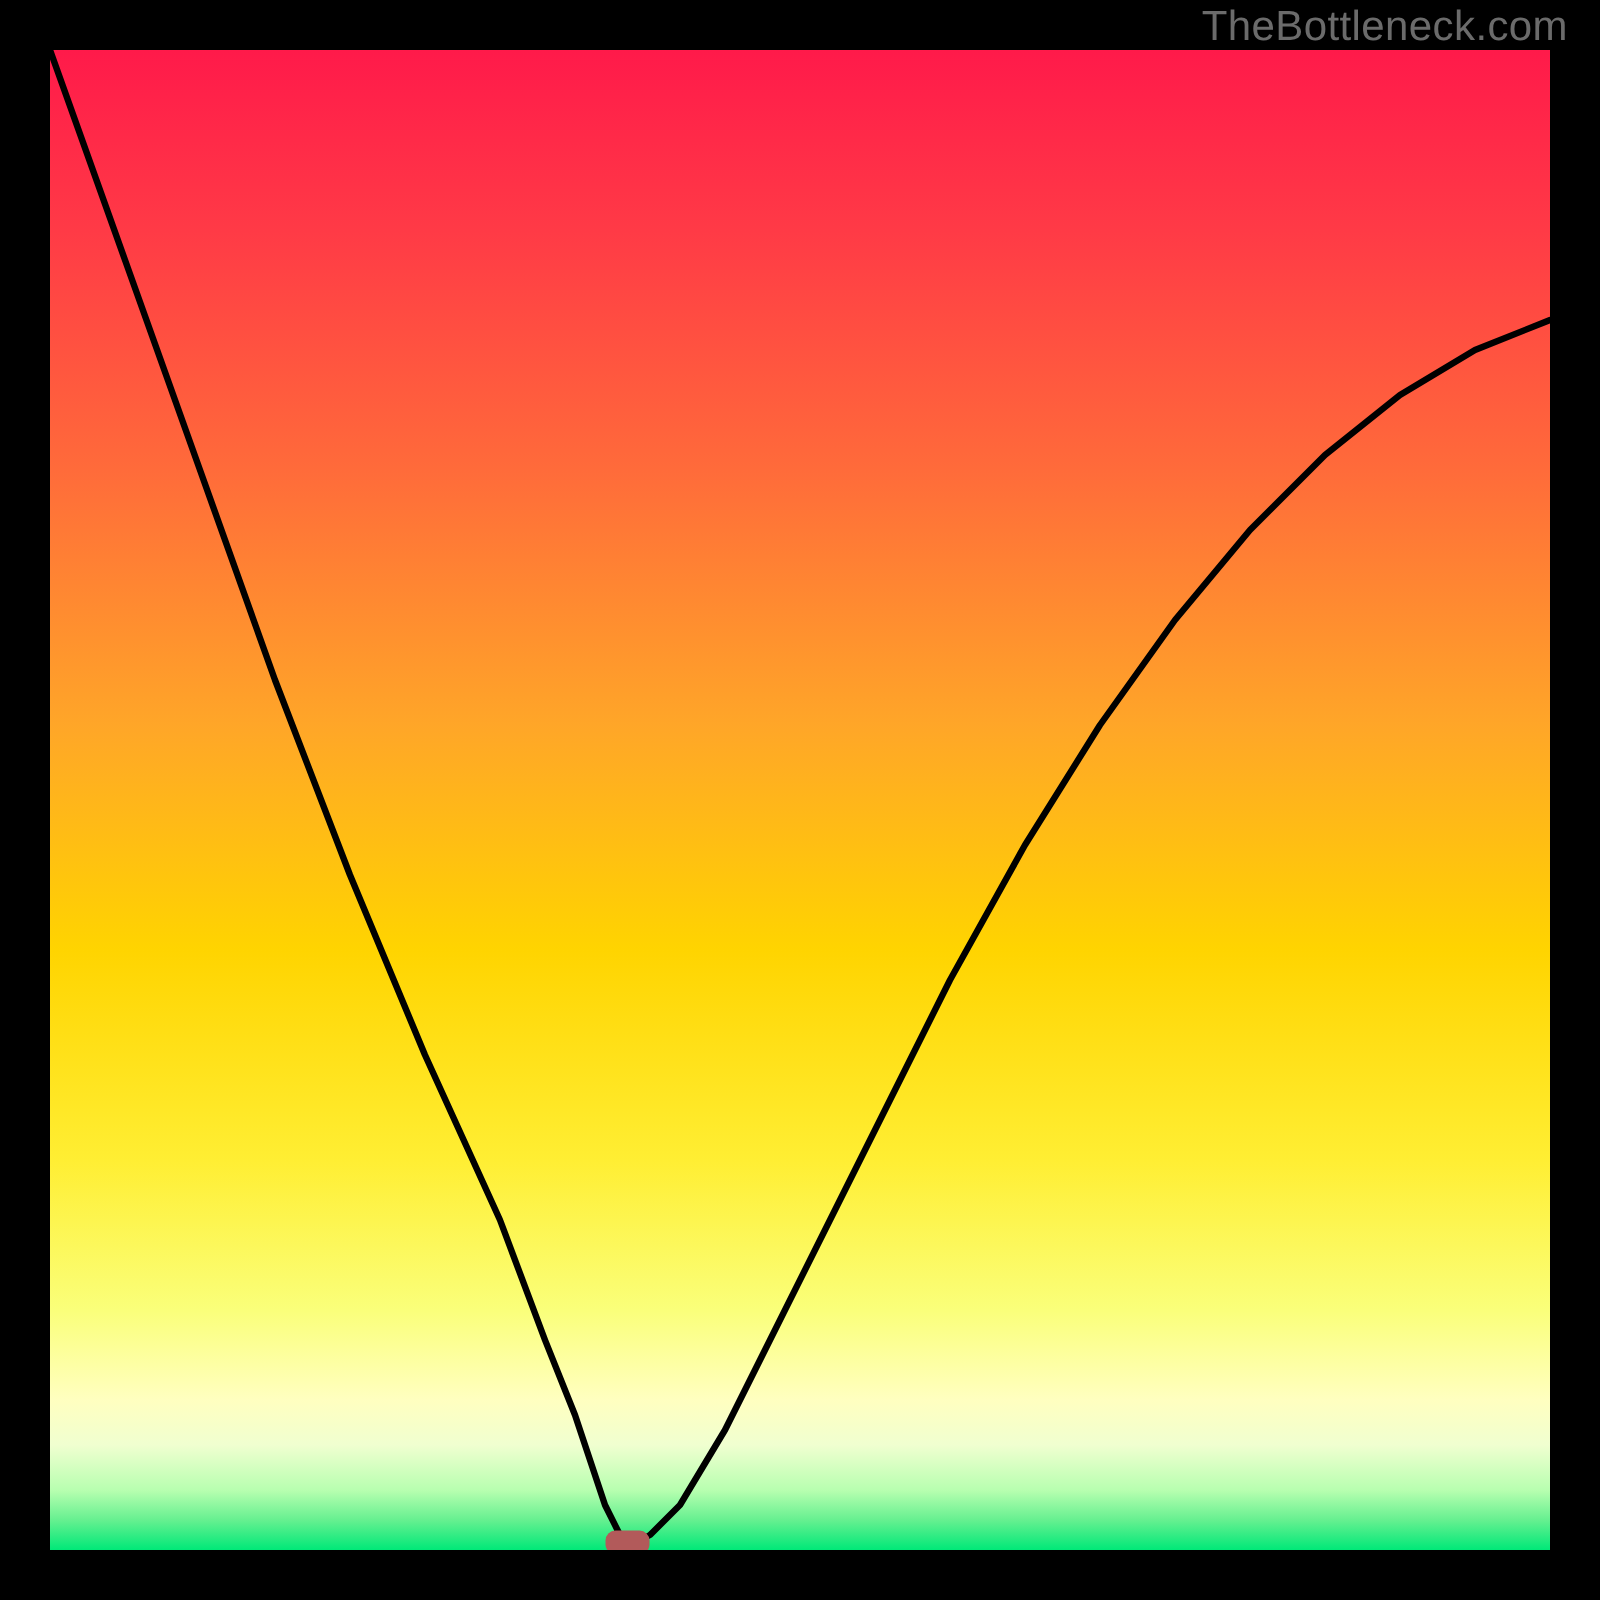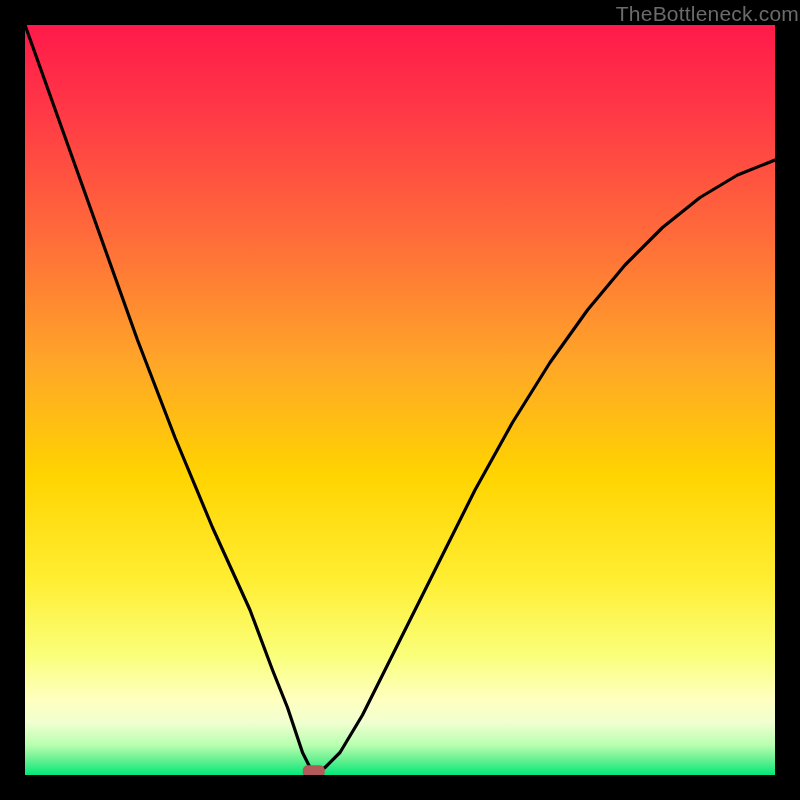--- a/index.html
+++ b/index.html
@@ -28,21 +28,21 @@
     overflow: hidden;
   }
   .plot-area svg {
     display: block;
     width: 100%;
     height: 100%;
   }
   .watermark {
     position: absolute;
     top: 2px;
-    right: 1px;
+    right: 16px;
     color: #6b6b6b;
     font-size: 21px;
     font-weight: 400;
     letter-spacing: 0.2px;
   }
 </style>
 </head>
 <body>
 
 <div class="frame">

